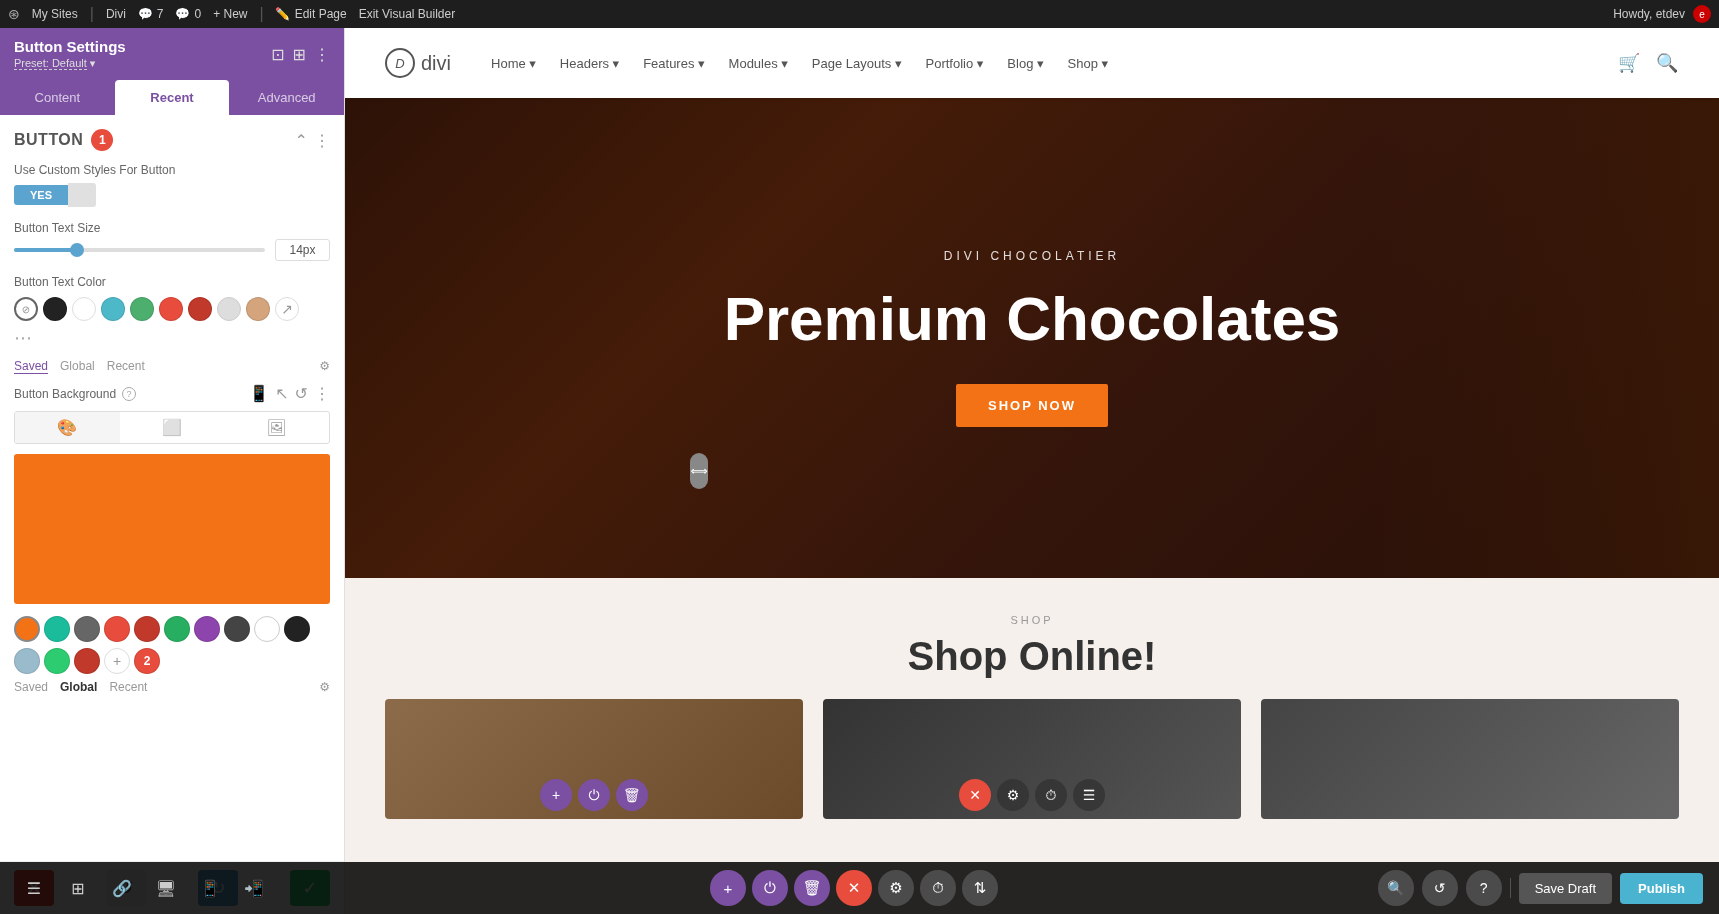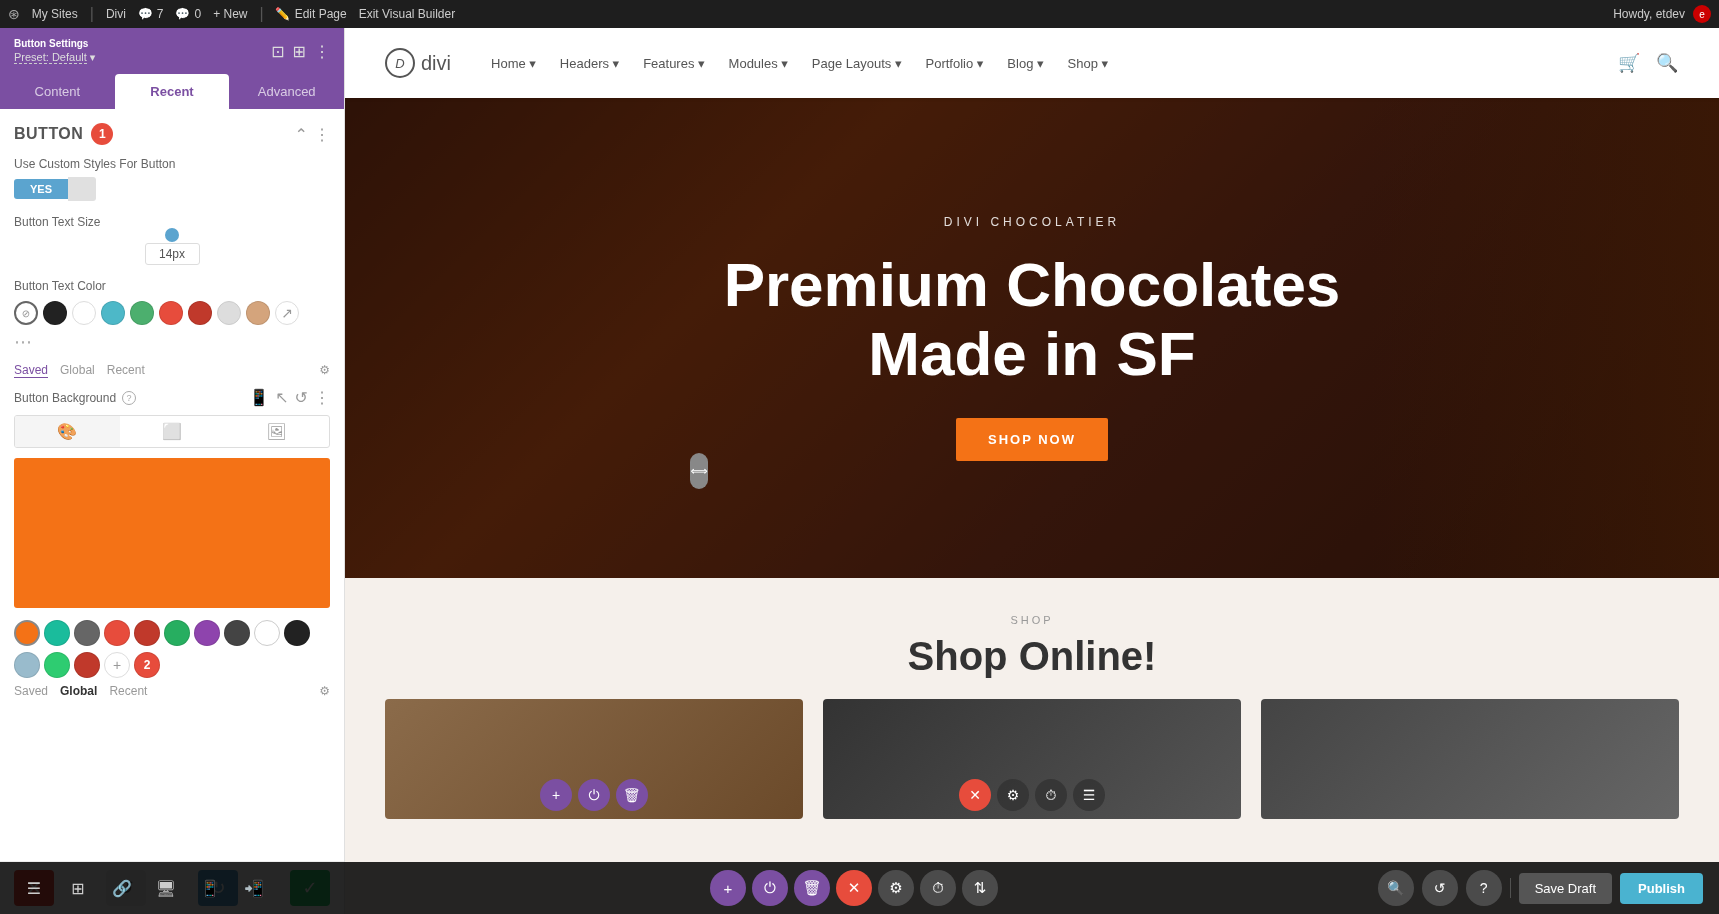--- a/index.html
+++ b/index.html
@@ -40,21 +40,21 @@
     }
 
     .panel-header {
       background: #7b4fa2;
       color: #fff;
       padding: 10px 14px;
       display: flex;
       align-items: center;
       justify-content: space-between;
     }
-    .panel-title { font-size: 10px; font-weight: 600; }
+    .panel-title { font-size: 15px; font-weight: 600; }
     .panel-preset { font-size: 11px; color: #ddd; margin-top: 2px; cursor: pointer; }
     .panel-preset span { border-bottom: 1px dashed #ccc; }
     .panel-header-icons { display: flex; gap: 8px; color: #ddd; cursor: pointer; }
 
     .panel-tabs {
       display: flex;
       background: #7b4fa2;
     }
     .panel-tab {
       flex: 1;
@@ -118,21 +118,21 @@
       border-radius: 3px 0 0 3px;
     }
     .toggle-no {
       background: #e0e0e0;
       width: 28px;
       height: 24px;
       border-radius: 0 3px 3px 0;
     }
 
     
-    .slider-row { display: flex; align-items: center; gap: 10px; margin-bottom: 14px; flex-direction: column; }
+    .slider-row { display: flex; align-items: center; gap: 10px; margin-bottom: 14px; }
     .slider-label { font-size: 12px; color: #666; margin-bottom: 4px; }
     .slider-track {
       flex: 1;
       height: 4px;
       background: #ddd;
       border-radius: 2px;
       position: relative;
     }
     .slider-fill {
       height: 100%;
@@ -713,21 +713,20 @@
     </div>
 
     <div class="hero-section">
       <div class="hero-bg">
         <div class="hero-overlay"></div>
         <div class="choc-right"></div>
         <div class="hero-content">
           <div class="hero-subtitle">DIVI CHOCOLATIER</div>
           <div class="hero-title">
             <div>Premium Chocolates</div>
-            <div>Made in SF</div>
           </div>
           <button class="hero-btn">SHOP NOW</button>
         </div>
       </div>
     </div>
 
     <div class="shop-section">
       <div class="shop-label">SHOP</div>
       <div class="shop-title">Shop Online!</div>
       <div class="shop-cards">

